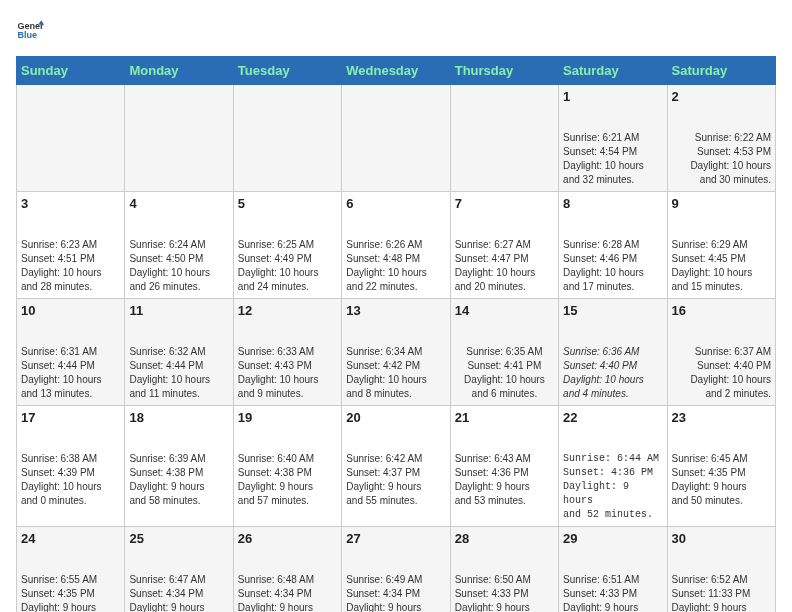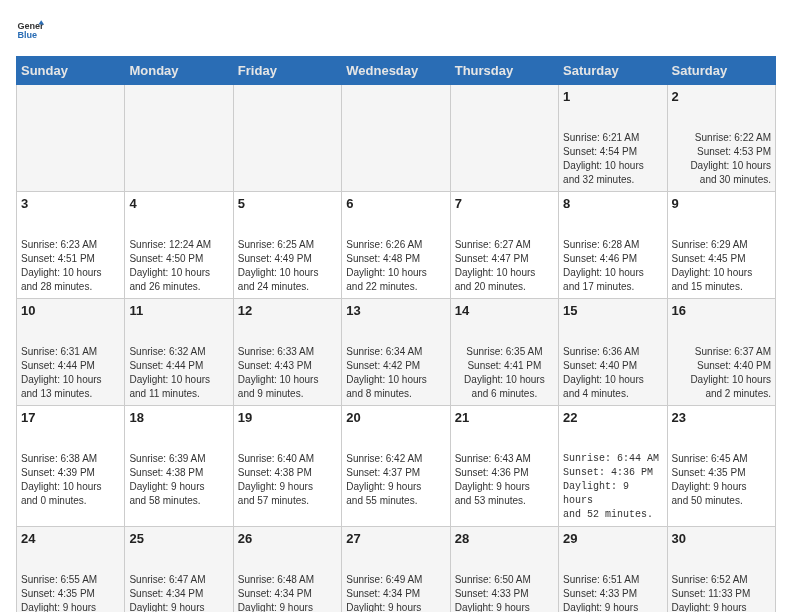--- a/index.html
+++ b/index.html
@@ -44,21 +44,21 @@
       font-size: 16px;
       color: #444;
     }
     table {
       width: 100%;
       border-collapse: collapse;
       font-size: 11px;
     }
     thead tr th {
       background-color: #2a6db5;
-      color: #e5e5e5;
+      color: #86efac;
       text-align: left;
       padding: 6px 4px;
       font-size: 13px;
       font-weight: bold;
       border: 1px solid #2a6db5;
     }
     tbody tr td {
       border: 1px solid #ccc;
       vertical-align: top;
       padding: 4px;
@@ -111,21 +111,21 @@
     <div class="month-title"></div>
     <div class="subtitle"></div>
   </div>
 </div>
 
 <table>
   <thead>
     <tr>
     <th>Sunday</th>
         <th>Monday</th>
-        <th>Friday</th>
+        <th>Tuesday</th>
         <th>Wednesday</th>
         <th>Thursday</th>
         <th>Saturday</th>
         <th>Saturday</th>
       </tr>
   </thead>
   <tbody id="calendar-body">
   <tr>
         <td class="empty-cell"></td>
         <td class="empty-cell"></td>
@@ -150,21 +150,21 @@
       <tr>
         <td>
           <span class="day-num">3</span>
           <div class="day-info" style="white-space: pre-line;">Sunrise: 6:23 AM
 Sunset: 4:51 PM
 Daylight: 10 hours
 and 28 minutes.</div>
         </td>
         <td>
           <span class="day-num">4</span>
-          <div class="day-info" style="white-space: pre-line;">Sunrise: 12:24 AM
+          <div class="day-info" style="white-space: pre-line;">Sunrise: 6:24 AM
 Sunset: 4:50 PM
 Daylight: 10 hours
 and 26 minutes.</div>
         </td>
         <td>
           <span class="day-num">5</span>
           <div class="day-info" style="white-space: pre-line;">Sunrise: 6:25 AM
 Sunset: 4:49 PM
 Daylight: 10 hours
 and 24 minutes.</div>
@@ -229,21 +229,21 @@
         </td>
         <td>
           <span class="day-num">14</span>
           <div class="day-info" style="white-space: pre-line; text-align: center;">Sunrise: 6:35 AM
 Sunset: 4:41 PM
 Daylight: 10 hours
 and 6 minutes.</div>
         </td>
         <td>
           <span class="day-num">15</span>
-          <div class="day-info" style="white-space: pre-line;">Sunrise: 6:36 AM
+          <div class="day-info" style="white-space: pre-line; font-style: italic;">Sunrise: 6:36 AM
 Sunset: 4:40 PM
 Daylight: 10 hours
 and 4 minutes.</div>
         </td>
         <td>
           <span class="day-num">16</span>
           <div class="day-info" style="white-space: pre-line; text-align: right;">Sunrise: 6:37 AM
 Sunset: 4:40 PM
 Daylight: 10 hours
 and 2 minutes.</div>

